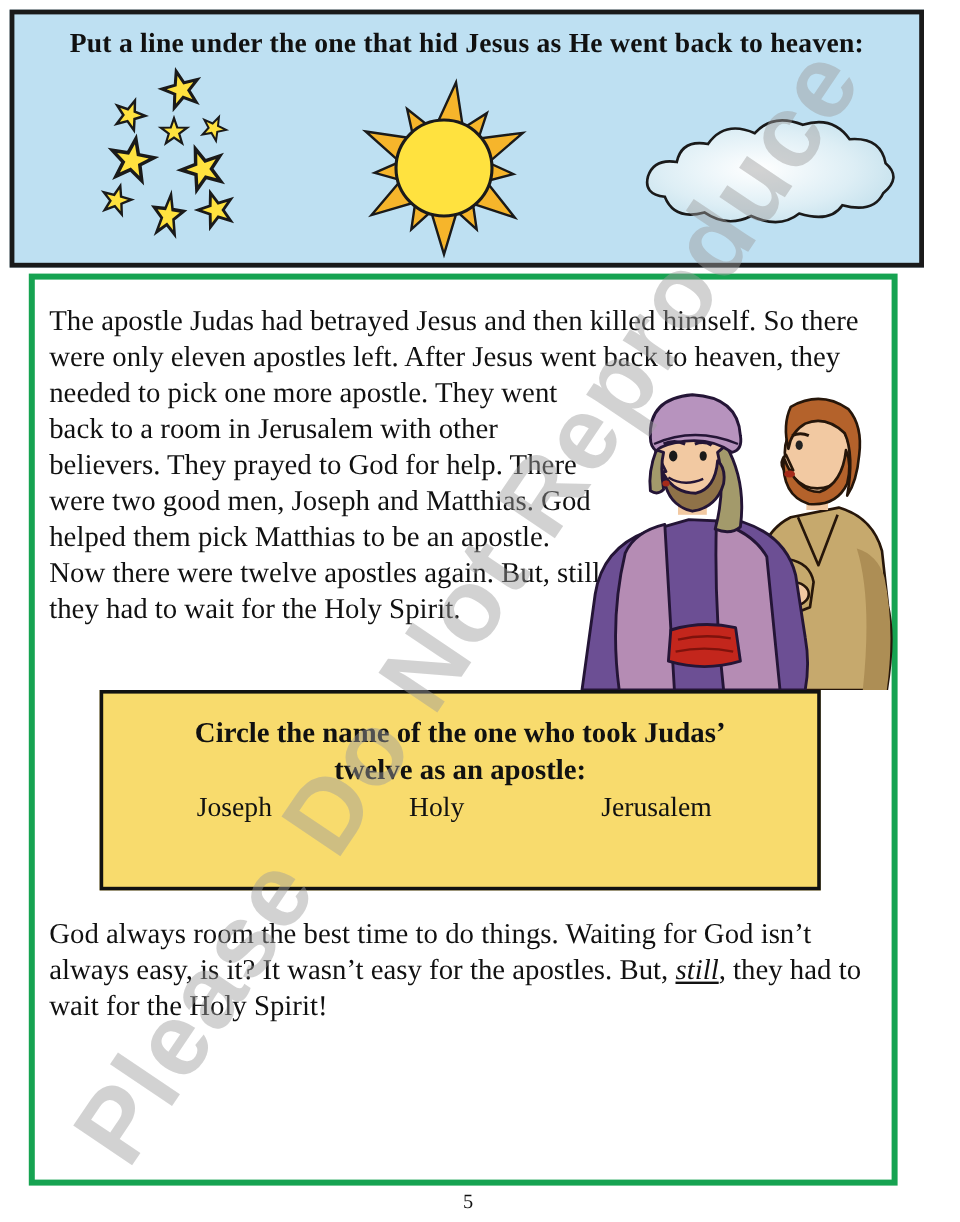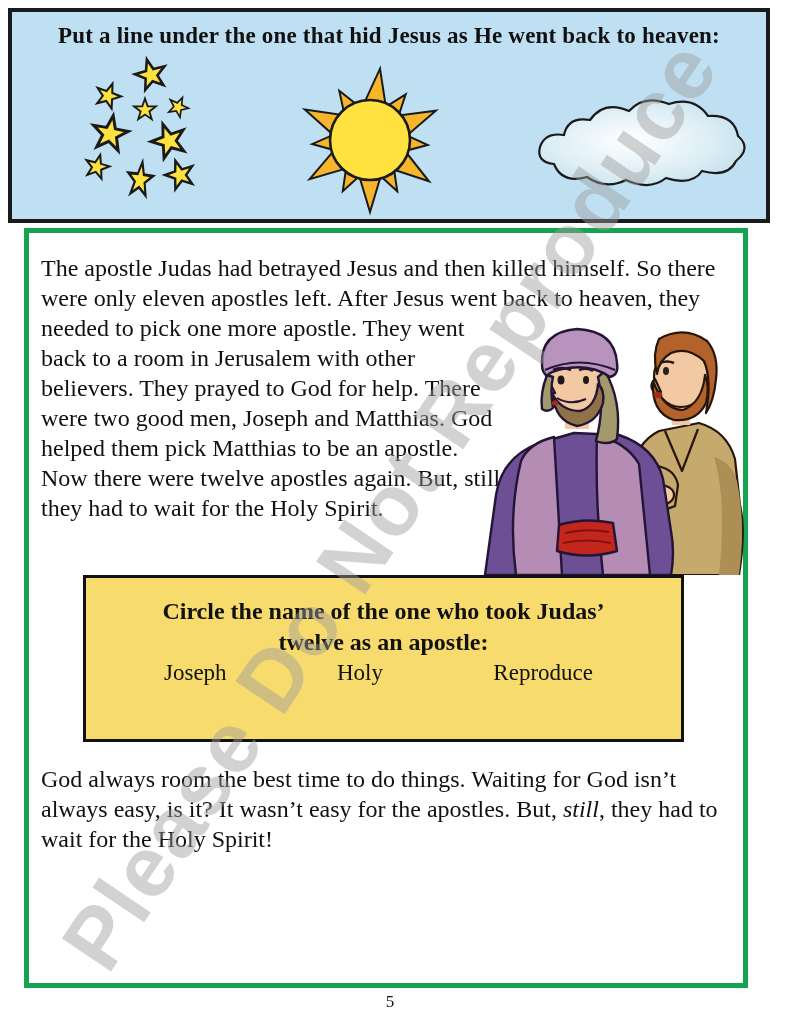--- a/index.html
+++ b/index.html
@@ -26,21 +26,21 @@
   .men-float svg{position:absolute;right:-6px;top:0;}
 
   
   .yellow-box{clear:both;margin:10px 0 0 42px;width:601px;height:167px;box-sizing:border-box;
               border:3px solid #111;background:#F8DB6D;text-align:center;padding-top:18px;}
   .yellow-title{font-size:24px;font-weight:bold;line-height:31px;}
   .names-row{display:flex;justify-content:space-between;padding:0 88px 0 78px;
              font-size:23px;font-weight:normal;line-height:30px;}
 
   .para2{margin-top:22px;width:700px;}
-  .ital{font-style:italic;}
+  .ital{font-style:italic;text-decoration:underline;}
 
   
   .watermark{position:absolute;left:390px;top:505px;transform:translate(-50%,-50%) rotate(-56deg);
              font-family:"Liberation Sans",sans-serif;font-weight:bold;font-size:86px;
              letter-spacing:2px;color:#9d9d9d;opacity:.45;white-space:nowrap;z-index:50;
              pointer-events:none;}
   .page-num{position:absolute;top:992px;left:0;width:780px;text-align:center;font-size:17px;}
 </style>
 </head>
 <body>
@@ -159,21 +159,21 @@
     </div>
 
     <div class="yellow-box">
       <div class="yellow-title">
         <div>Circle the name of the one who took Judas’</div>
         <div>twelve as an apostle:</div>
       </div>
       <div class="names-row">
         <span>Joseph</span>
         <span>Holy</span>
-        <span>Reproduce</span>
+        <span>Jerusalem</span>
       </div>
     </div>
 
     <div class="para para2">
       <span>God always room the best time to do things. Waiting for God isn’t always easy, is it? It wasn’t easy for the apostles. But, </span><span class="ital">still</span><span>, they had to wait for the Holy Spirit!</span>
     </div>
   </div>
 
   <div class="watermark">Please Do Not Reproduce</div>
   <div class="page-num">5</div>

